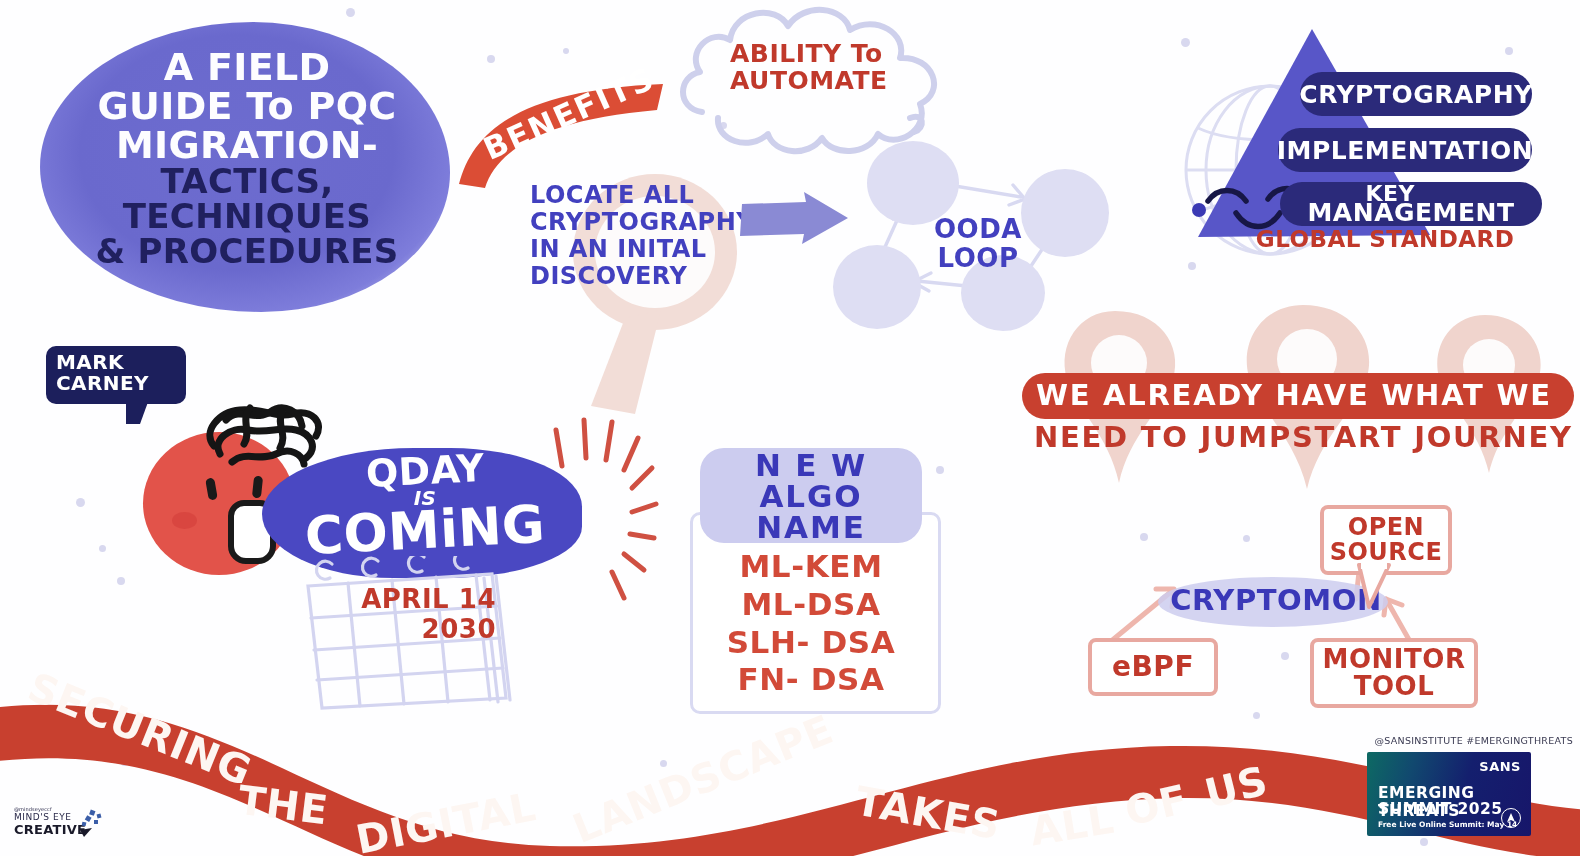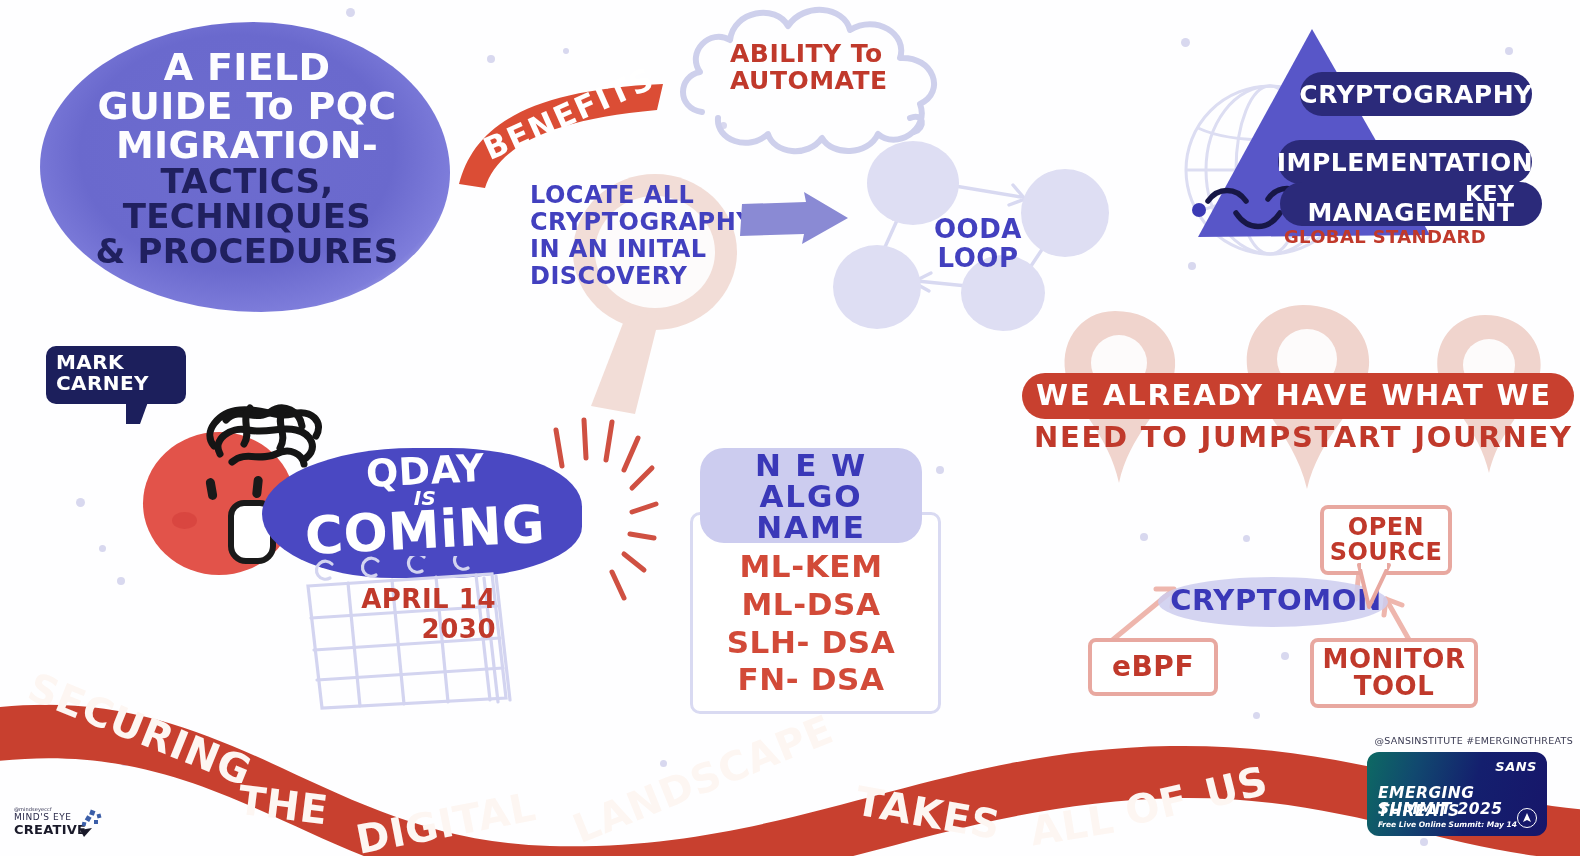--- a/index.html
+++ b/index.html
@@ -88,26 +88,26 @@
 
   
   #globe{left:1180px;top:80px;width:180px;height:180px;}
   #triangle{left:1190px;top:25px;width:260px;height:215px;}
   #tri-face{left:1192px;top:175px;width:130px;height:60px;}
   .pill{
     height:44px;background:#2b2a7a;border-radius:24px;color:#fff;
     display:flex;align-items:center;justify-content:center;font-size:25px;letter-spacing:.02em;
   }
   #pill-1{left:1300px;top:72px;width:232px;}
-  #pill-2{left:1278px;top:128px;width:254px;margin-top:12px;}
+  #pill-2{left:1278px;top:128px;width:254px;}
   #pill-3{left:1280px;top:182px;width:262px;}
-  #pill-3-inner{position:relative;text-align:right;line-height:.95;}
+  #pill-3-inner{position:relative;text-align:left;line-height:.95;}
   #pill-3-inner .k{display:block;font-size:22px;margin-left:58px;}
   #pill-3-inner .m{display:block;font-size:25px;margin-top:-4px;}
-  #global-standard{left:1235px;top:226px;width:300px;text-align:center;color:#c0392b;font-size:18px;}
+  #global-standard{left:1235px;top:226px;width:300px;text-align:center;color:#c0392b;font-size:23px;}
 
   
   #pins{left:1055px;top:305px;width:500px;height:190px;}
   #jump-banner{
     left:1022px;top:373px;width:552px;height:46px;background:#c8402f;border-radius:23px;
   }
   #jump-line1{left:1036px;top:378px;width:530px;color:#fff;font-size:29px;letter-spacing:.06em;}
   #jump-line2{left:1034px;top:420px;width:540px;color:#c0392b;font-size:29px;letter-spacing:.06em;}
 
   
@@ -133,23 +133,23 @@
   #ribbon{left:-10px;top:690px;width:1600px;height:170px;}
   .ribbon-word{position:absolute;color:#fdf6f2;font-weight:700;}
 
   
   #mec-logo{left:14px;top:806px;width:86px;height:40px;}
   #mec-handle{font-size:5px;color:#2a2a4a;letter-spacing:.02em;}
   #mec-l1{font-size:9px;color:#2a2a4a;letter-spacing:.06em;}
   #mec-l2{font-size:13px;color:#1a1a2a;letter-spacing:.02em;font-weight:700;}
   #sans-handle{left:1358px;top:735px;width:215px;text-align:right;color:#3a3a52;font-size:9.5px;letter-spacing:.03em;}
   #sans-card{
-    left:1367px;top:752px;width:180px;height:84px;
+    left:1367px;top:752px;width:164px;height:84px;
     background:linear-gradient(105deg,#0d6a63 0%,#11496f 26%,#141f6e 58%,#17166a 100%);
-    border-radius:12px;color:#fff;font-style:italic;
+    border-radius:2px;color:#fff;
   }
   #sans-logo{position:absolute;right:10px;top:7px;font-size:13px;font-weight:700;letter-spacing:.04em;}
   #sans-t1{position:absolute;left:11px;top:32px;font-size:15.5px;font-weight:700;letter-spacing:.03em;}
   #sans-t2{position:absolute;left:11px;top:48px;font-size:15.5px;font-weight:700;letter-spacing:.03em;}
   #sans-t3{position:absolute;left:11px;top:68px;font-size:7.5px;font-weight:700;}
   #sans-mark{position:absolute;right:10px;bottom:8px;width:18px;height:18px;border:1.4px solid #fff;border-radius:50%;}
 
   .dot{position:absolute;border-radius:50%;background:#d8d8ef;}
 </style>
 </head>

